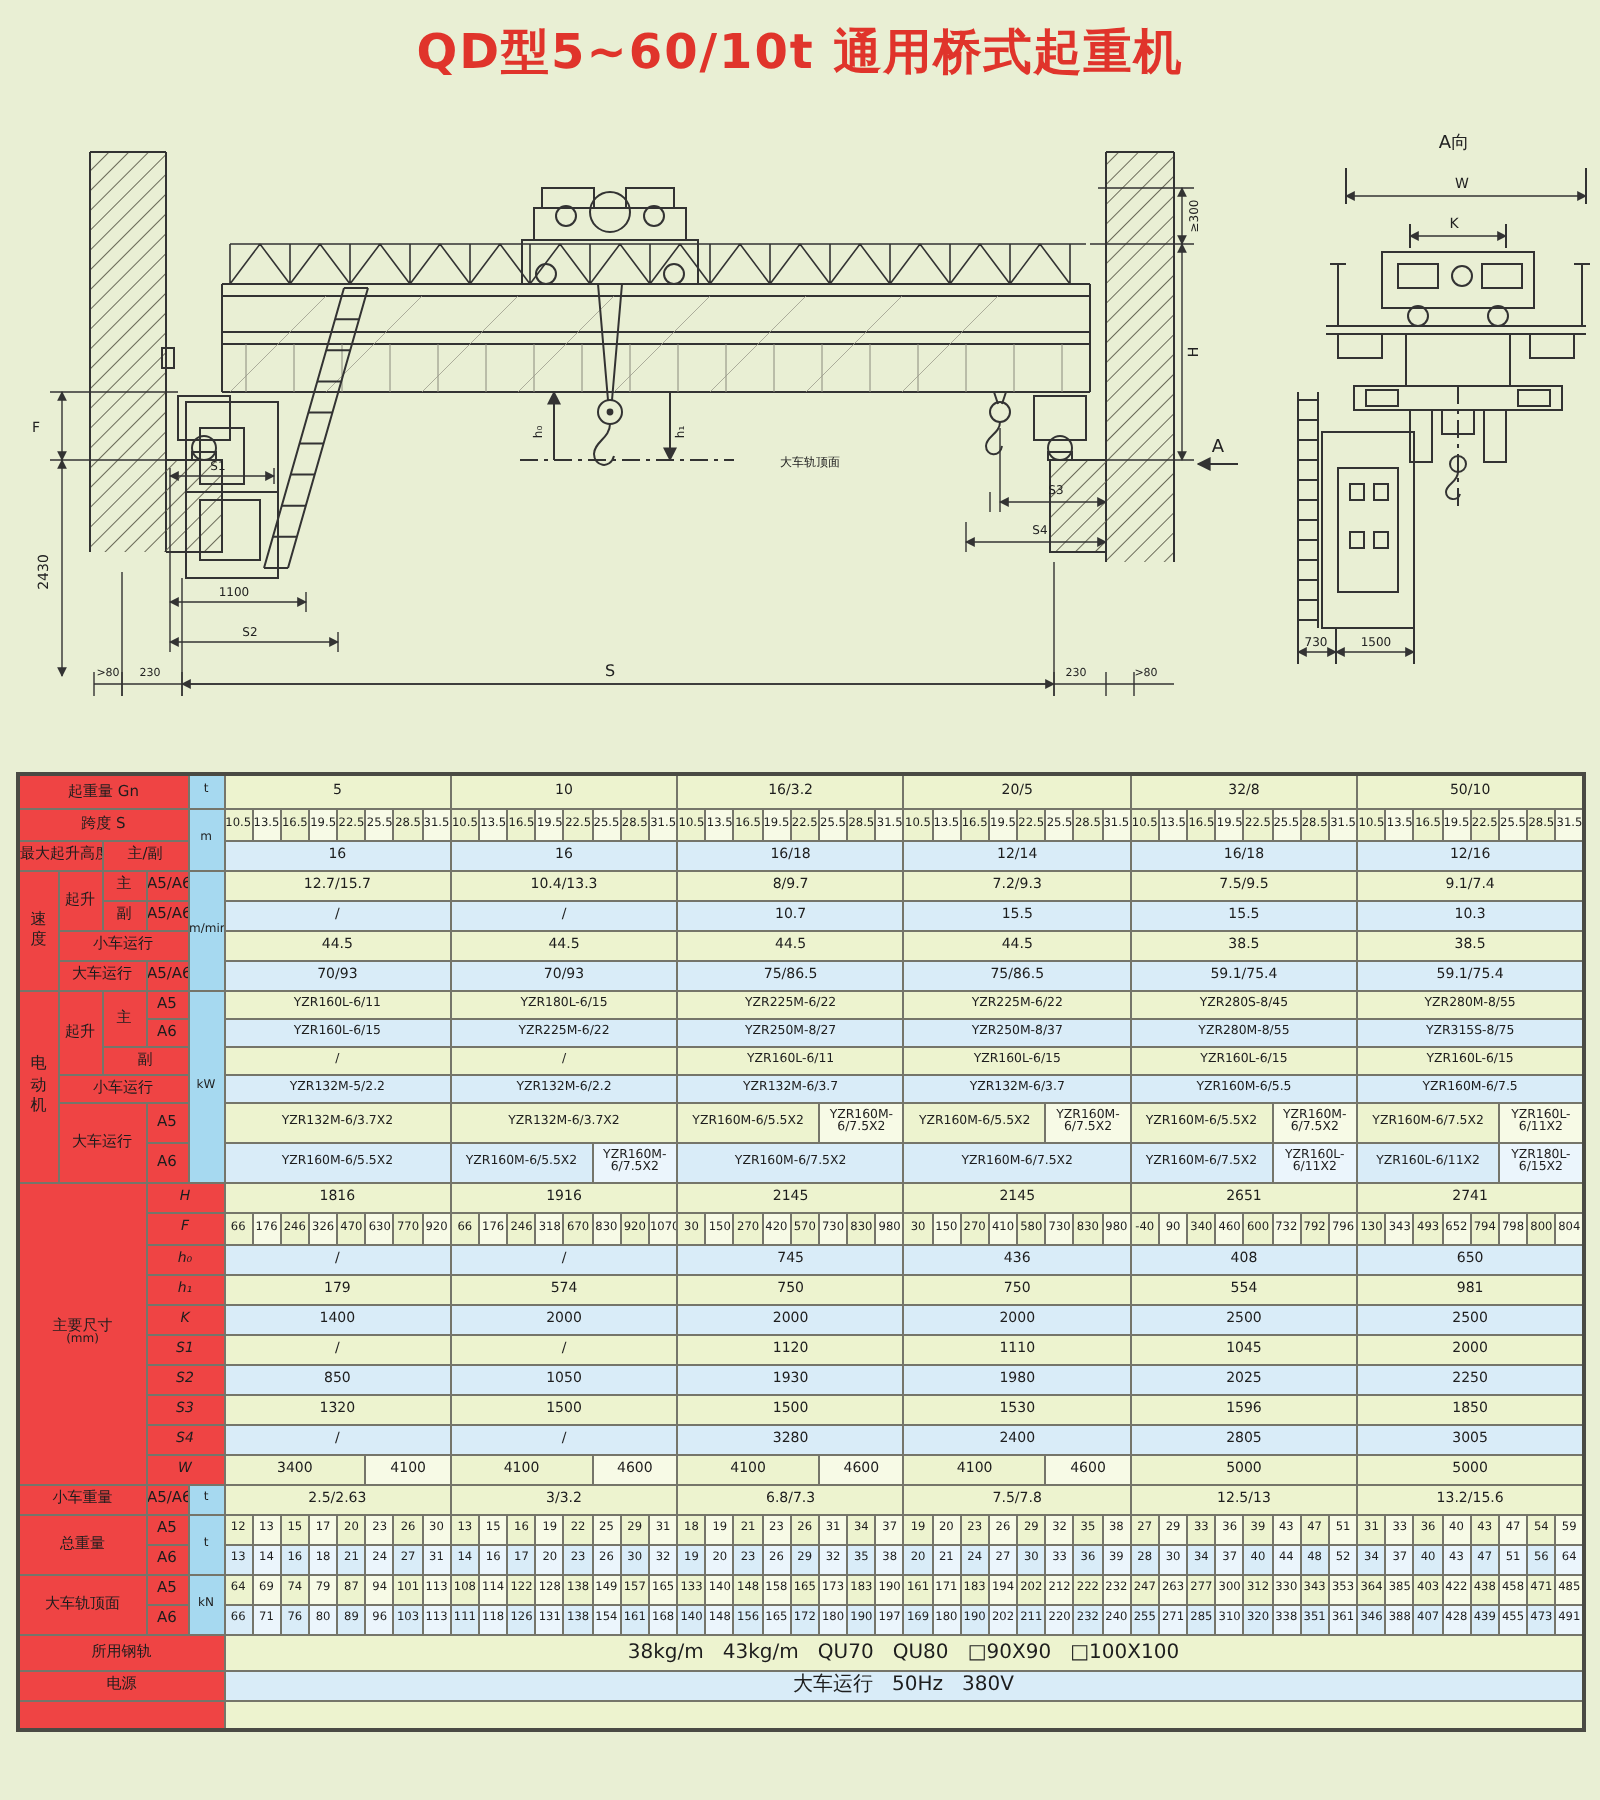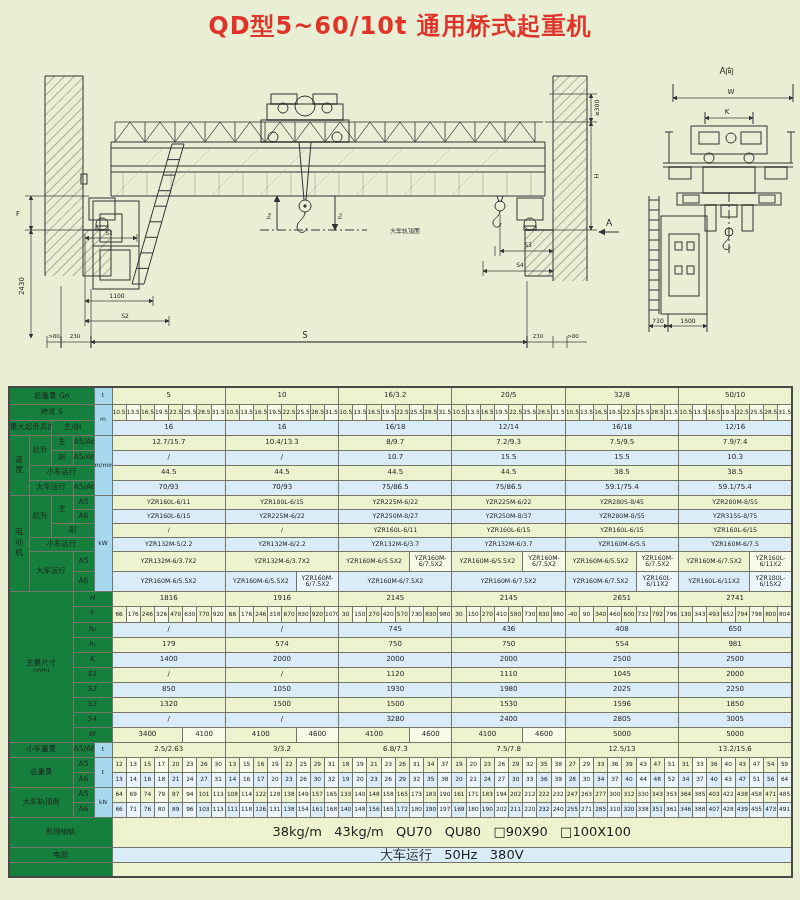--- a/index.html
+++ b/index.html
@@ -15,30 +15,30 @@
   #crane-svg{display:block;margin:0 5px;}
   #spec-table{
     border-collapse:collapse;table-layout:fixed;width:784px;
     margin:6px 8px 0 8px;border:2px solid #4a4a44;background:#eef3cf;
   }
   #spec-table td{
     border:1px solid #75756a;overflow:hidden;white-space:nowrap;
     text-align:center;vertical-align:middle;padding:0;
     font-size:7px;color:#1d1d1d;line-height:1.1;
   }
-  #spec-table td.lab{background:#15803d;font-size:7.5px;margin-left:36px;}
+  #spec-table td.lab{background:#ef4444;font-size:7.5px;margin-left:36px;}
   #spec-table td.unit{background:#a6d9f0;font-size:6px;}
   #spec-table td.key{font-style:italic;font-size:7px;}
   tr.y td.d{background:#edf3cf}
   tr.y td.d.alt{background:#f7fae6}
   tr.b td.d{background:#d9ecf8}
   tr.b td.d.alt{background:#ebf5fc}
   #spec-table td.sub{font-size:5.8px;}
   #spec-table td.mo{font-size:6.2px;white-space:normal;line-height:1.05;}
-  #spec-table td.wide{white-space:pre;font-size:13px;}
+  #spec-table td.wide{white-space:pre;font-size:10px;}
   #spec-table td.vert div{white-space:pre;line-height:1.3;font-size:8px;}
   #spec-table td .sub2{font-size:6px;}
   svg text{font-family:"DejaVu Sans","Liberation Sans",sans-serif;fill:#222;}
 </style>
 </head>
 <body>
 
 <div class="page-title">QD型5~60/10t 通用桥式起重机</div>
 
 <svg id="crane-svg" width="790" height="334" viewBox="0 0 790 334">
@@ -353,21 +353,21 @@
         </td>
         <td rowspan="2" class="lab">起升</td>
         <td class="lab">主</td>
         <td class="lab">A5/A6</td>
         <td rowspan="4" class="unit">m/min</td>
         <td colspan="8" class="d">12.7/15.7</td>
         <td colspan="8" class="d">10.4/13.3</td>
         <td colspan="8" class="d">8/9.7</td>
         <td colspan="8" class="d">7.2/9.3</td>
         <td colspan="8" class="d">7.5/9.5</td>
-        <td colspan="8" class="d">7.9/7.4</td>
+        <td colspan="8" class="d">9.1/7.4</td>
       </tr>
       <tr class="b" style="height: 15px;">
         <td class="lab">副</td>
         <td class="lab">A5/A6</td>
         <td colspan="8" class="d">/</td>
         <td colspan="8" class="d">/</td>
         <td colspan="8" class="d">10.7</td>
         <td colspan="8" class="d">15.5</td>
         <td colspan="8" class="d">15.5</td>
         <td colspan="8" class="d">10.3</td>
@@ -813,21 +813,21 @@
         <td colspan="1" class="d sub alt">361</td>
         <td colspan="1" class="d sub">346</td>
         <td colspan="1" class="d sub alt">388</td>
         <td colspan="1" class="d sub">407</td>
         <td colspan="1" class="d sub alt">428</td>
         <td colspan="1" class="d sub">439</td>
         <td colspan="1" class="d sub alt">455</td>
         <td colspan="1" class="d sub">473</td>
         <td colspan="1" class="d sub alt">491</td>
       </tr>
-      <tr class="y" style="height: 30px;">
+      <tr class="y" style="height: 18px;">
         <td colspan="5" class="lab">所用钢轨</td>
         <td colspan="48" class="d wide">38kg/m   43kg/m   QU70   QU80   □90X90   □100X100</td>
       </tr>
       <tr class="b" style="height: 15px;">
         <td colspan="5" class="lab">电源</td>
         <td colspan="48" class="d wide">大车运行   50Hz   380V</td>
       </tr>
       <tr class="y" style="height: 15px;">
         <td colspan="5" class="lab"></td>
         <td colspan="48" class="d"></td>

